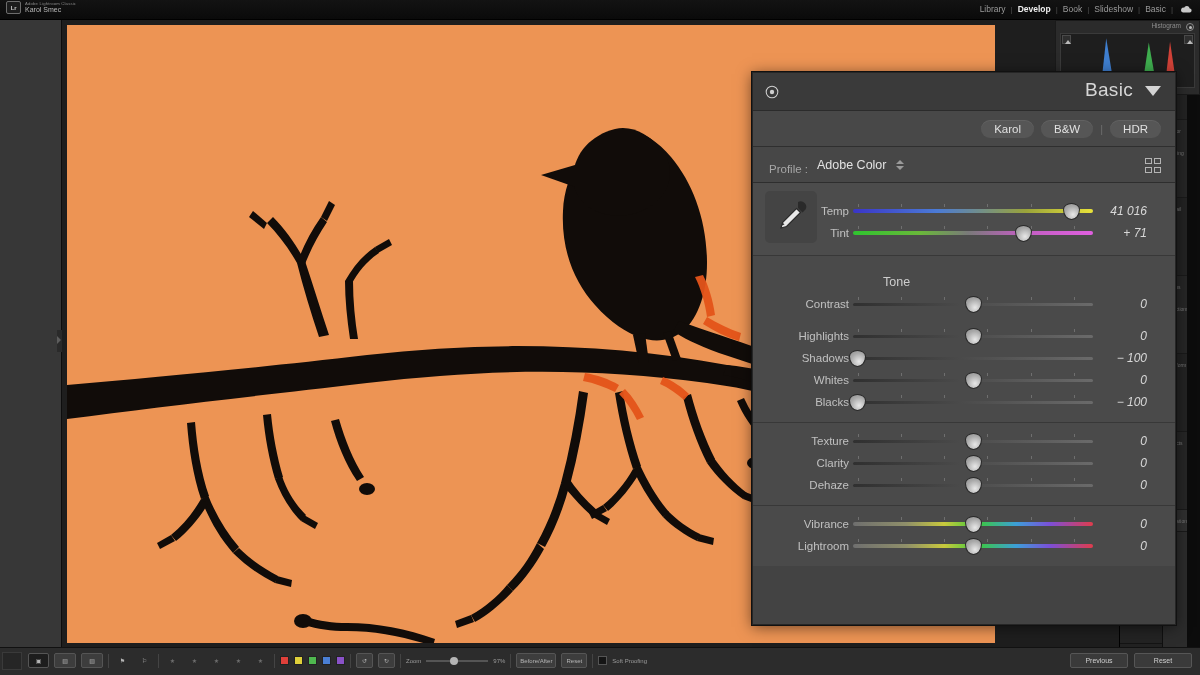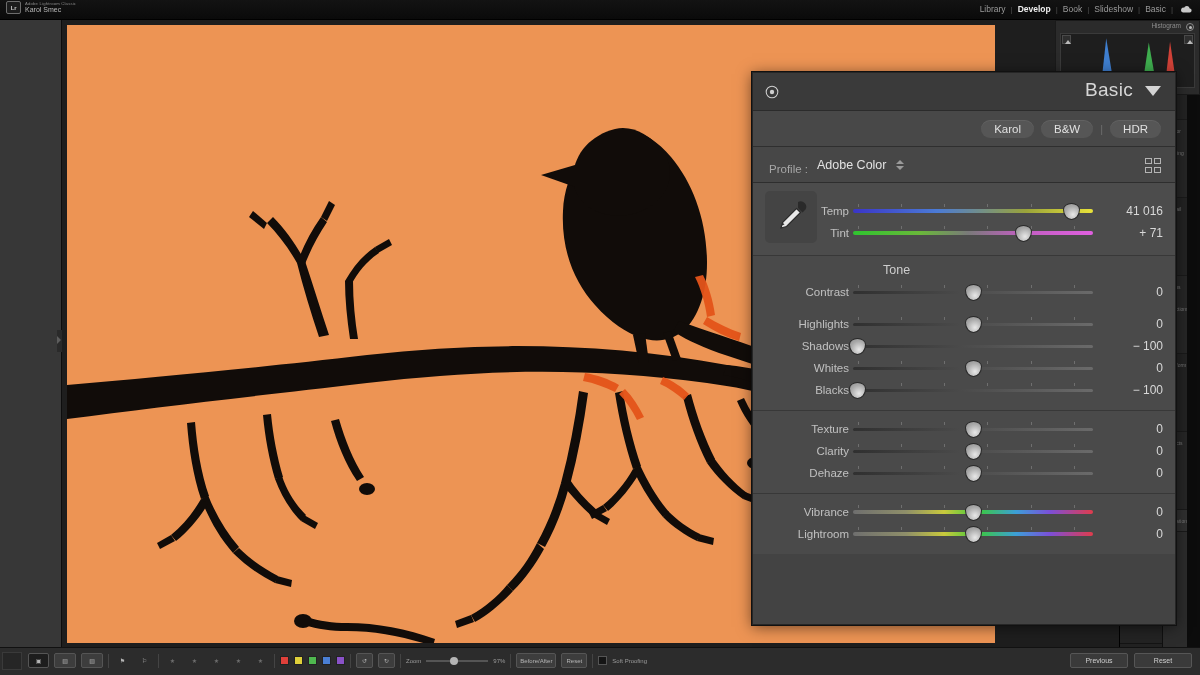--- a/index.html
+++ b/index.html
@@ -173,20 +173,21 @@
   .grid-icon i { display:block; border:1.3px solid #b4b4b4; }
 
   .sec {
     position:relative; background:#4a4a4a; border-bottom:1px solid #383838;
     padding:7px 0 9px 0;
   }
   .sec.wb { background:#4c4c4c; padding-top:9px; padding-bottom:11px; }
   .sec-title {
     position:relative; font-size:12.5px; color:#cdcdcd; margin-left:130px;
     margin-bottom:4px;
+    margin-top:12px;
   }
   .wb-drop {
     position:absolute; left:12px; top:8px; width:52px; height:52px;
     background:#444; border-radius:5px;
   }
   .wb-drop svg { position:absolute; left:6px; top:5px; }
 
   .wbrow {
     position:relative; display:flex; align-items:center; height:22px;
     padding-left:100px;
@@ -195,22 +196,22 @@
     font-size:11.5px; color:#c4c4c4; }
 
   .row {
     position:relative; height:22px; display:flex; align-items:center;
   }
   .row .lab {
     position:absolute; left:0; width:96px; text-align:right;
     font-size:11.5px; color:#c0c0c0;
   }
   .row .val {
-    position:absolute; right:12px; width:60px; text-align:right;
-    font-size:12px; color:#d8d8d8;
+    position:absolute; right:28px; width:60px; text-align:right;
+    font-size:12px; color:#d8d8d8;font-style:italic;
   }
 
   
   .sl { position:absolute; left:100px; width:240px; height:22px; }
   .ticks { position:absolute; left:0; top:4px; width:100%; height:4px; }
   .ticks i {
     position:absolute; top:0; width:1px; height:3px; background:#6f6f6f;
   }
   .track {
     position:absolute; left:0; top:9.5px; width:100%; height:3px;

